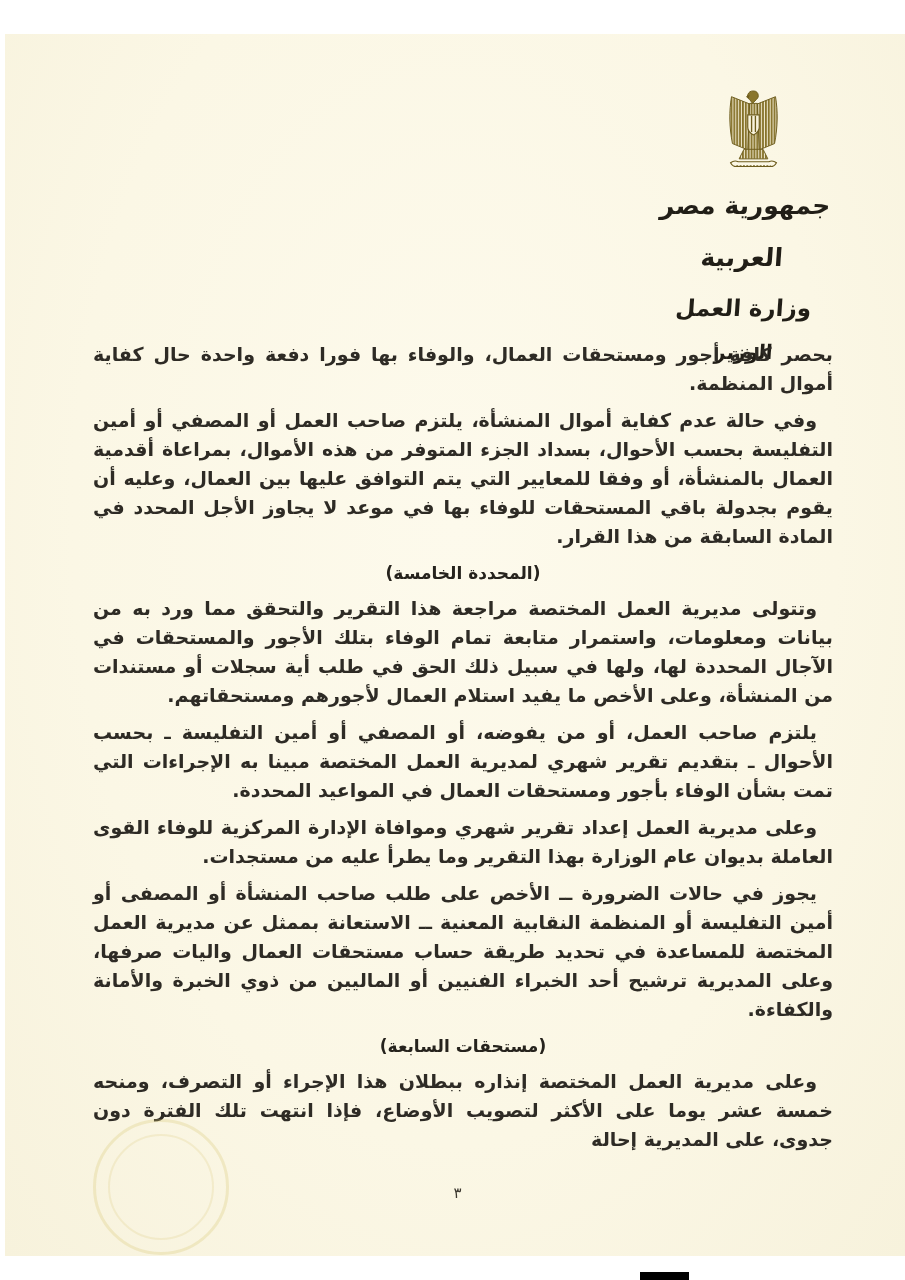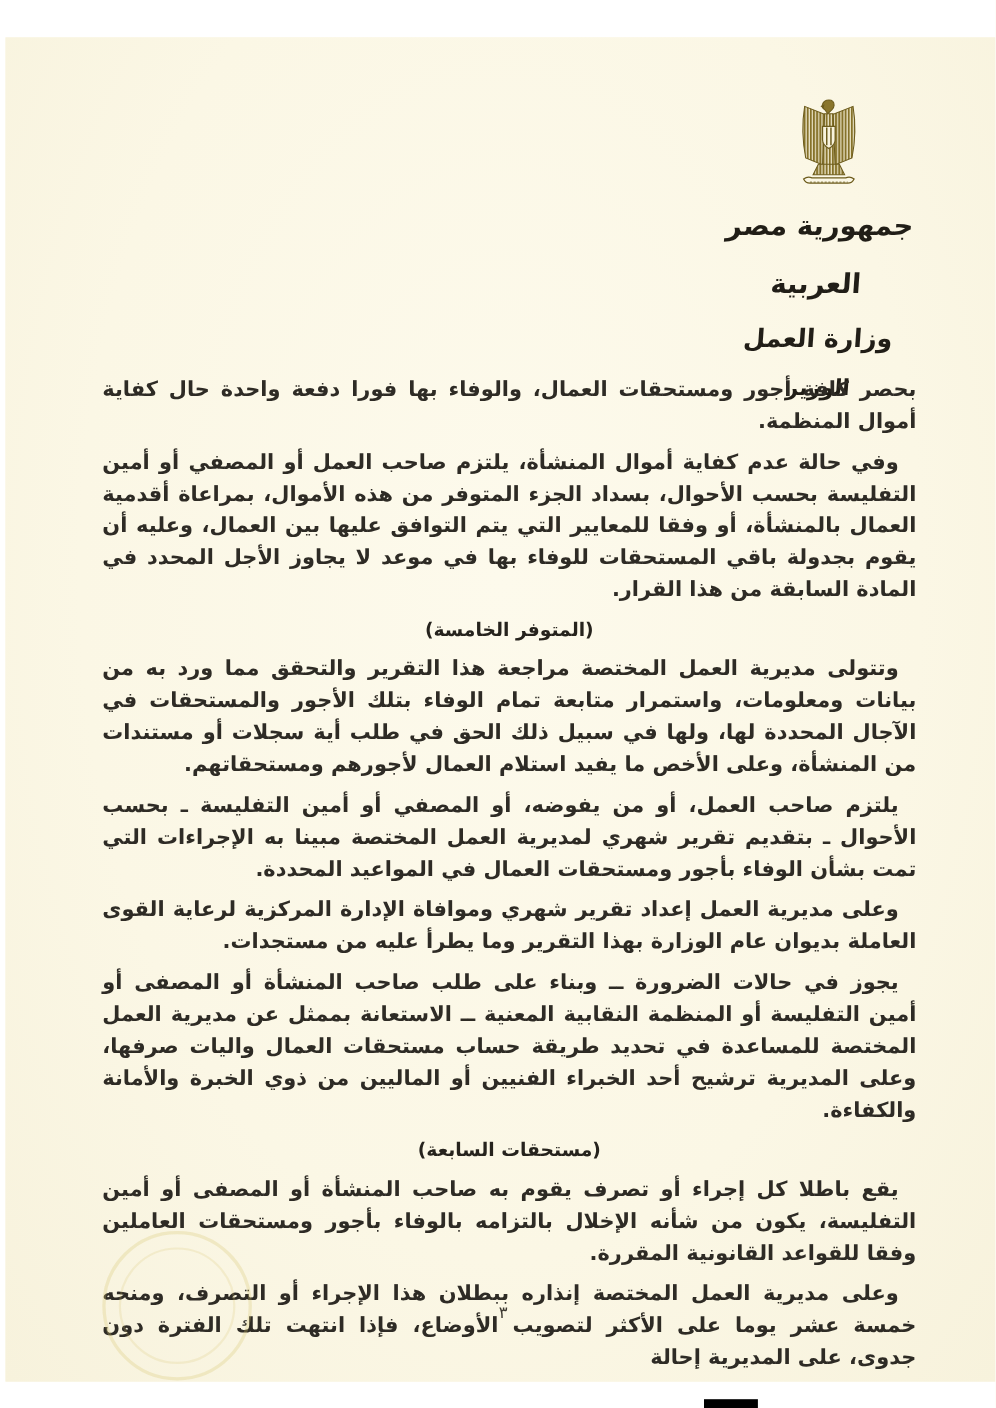--- a/index.html
+++ b/index.html
@@ -71,27 +71,26 @@
 
     <div class="letterhead">
       <div class="lh1">جمهورية مصر العربية</div>
       <div class="lh2">وزارة العمل</div>
       <div class="lh3">الوزير</div>
     </div>
 
     <div class="bodytext">
       <p>بحصر كافة أجور ومستحقات العمال، والوفاء بها فورا دفعة واحدة حال كفاية أموال المنظمة.</p>
       <p class="indent">وفي حالة عدم كفاية أموال المنشأة، يلتزم صاحب العمل أو المصفي أو أمين التفليسة بحسب الأحوال، بسداد الجزء المتوفر من هذه الأموال، بمراعاة أقدمية العمال بالمنشأة، أو وفقا للمعايير التي يتم التوافق عليها بين العمال، وعليه أن يقوم بجدولة باقي المستحقات للوفاء بها في موعد لا يجاوز الأجل المحدد في المادة السابقة من هذا القرار.</p>
-      <h3>(المتوفر الخامسة)</h3>
+      <h3>(المحددة الخامسة)</h3>
       <p class="indent">وتتولى مديرية العمل المختصة مراجعة هذا التقرير والتحقق مما ورد به من بيانات ومعلومات، واستمرار متابعة تمام الوفاء بتلك الأجور والمستحقات في الآجال المحددة لها، ولها في سبيل ذلك الحق في طلب أية سجلات أو مستندات من المنشأة، وعلى الأخص ما يفيد استلام العمال لأجورهم ومستحقاتهم.</p>
       <p class="indent">يلتزم صاحب العمل، أو من يفوضه، أو المصفي أو أمين التفليسة ـ بحسب الأحوال ـ بتقديم تقرير شهري لمديرية العمل المختصة مبينا به الإجراءات التي تمت بشأن الوفاء بأجور ومستحقات العمال في المواعيد المحددة.</p>
-      <p class="indent">وعلى مديرية العمل إعداد تقرير شهري وموافاة الإدارة المركزية لرعاية القوى العاملة بديوان عام الوزارة بهذا التقرير وما يطرأ عليه من مستجدات.</p>
-      <p class="indent">يجوز في حالات الضرورة ــ وبناء على طلب صاحب المنشأة أو المصفى أو أمين التفليسة أو المنظمة النقابية المعنية ــ الاستعانة بممثل عن مديرية العمل المختصة للمساعدة في تحديد طريقة حساب مستحقات العمال واليات صرفها، وعلى المديرية ترشيح أحد الخبراء الفنيين أو الماليين من ذوي الخبرة والأمانة والكفاءة.</p>
+      <p class="indent">وعلى مديرية العمل إعداد تقرير شهري وموافاة الإدارة المركزية للوفاء القوى العاملة بديوان عام الوزارة بهذا التقرير وما يطرأ عليه من مستجدات.</p>
+      <p class="indent">يجوز في حالات الضرورة ــ الأخص على طلب صاحب المنشأة أو المصفى أو أمين التفليسة أو المنظمة النقابية المعنية ــ الاستعانة بممثل عن مديرية العمل المختصة للمساعدة في تحديد طريقة حساب مستحقات العمال واليات صرفها، وعلى المديرية ترشيح أحد الخبراء الفنيين أو الماليين من ذوي الخبرة والأمانة والكفاءة.</p>
       <h3>(مستحقات السابعة)</h3>
-      <p class="indent">يقع باطلا كل إجراء أو تصرف يقوم به صاحب المنشأة أو المصفى أو أمين التفليسة، يكون من شأنه الإخلال بالتزامه بالوفاء بأجور ومستحقات العاملين وفقا للقواعد القانونية المقررة.</p>
       <p class="indent">وعلى مديرية العمل المختصة إنذاره ببطلان هذا الإجراء أو التصرف، ومنحه خمسة عشر يوما على الأكثر لتصويب الأوضاع، فإذا انتهت تلك الفترة دون جدوى، على المديرية إحالة</p>
     </div>
 
     <div class="stamp"></div>
 
     <div class="pagenum">٣</div>
 
   </div>
 
   <div class="blackbar"></div>

